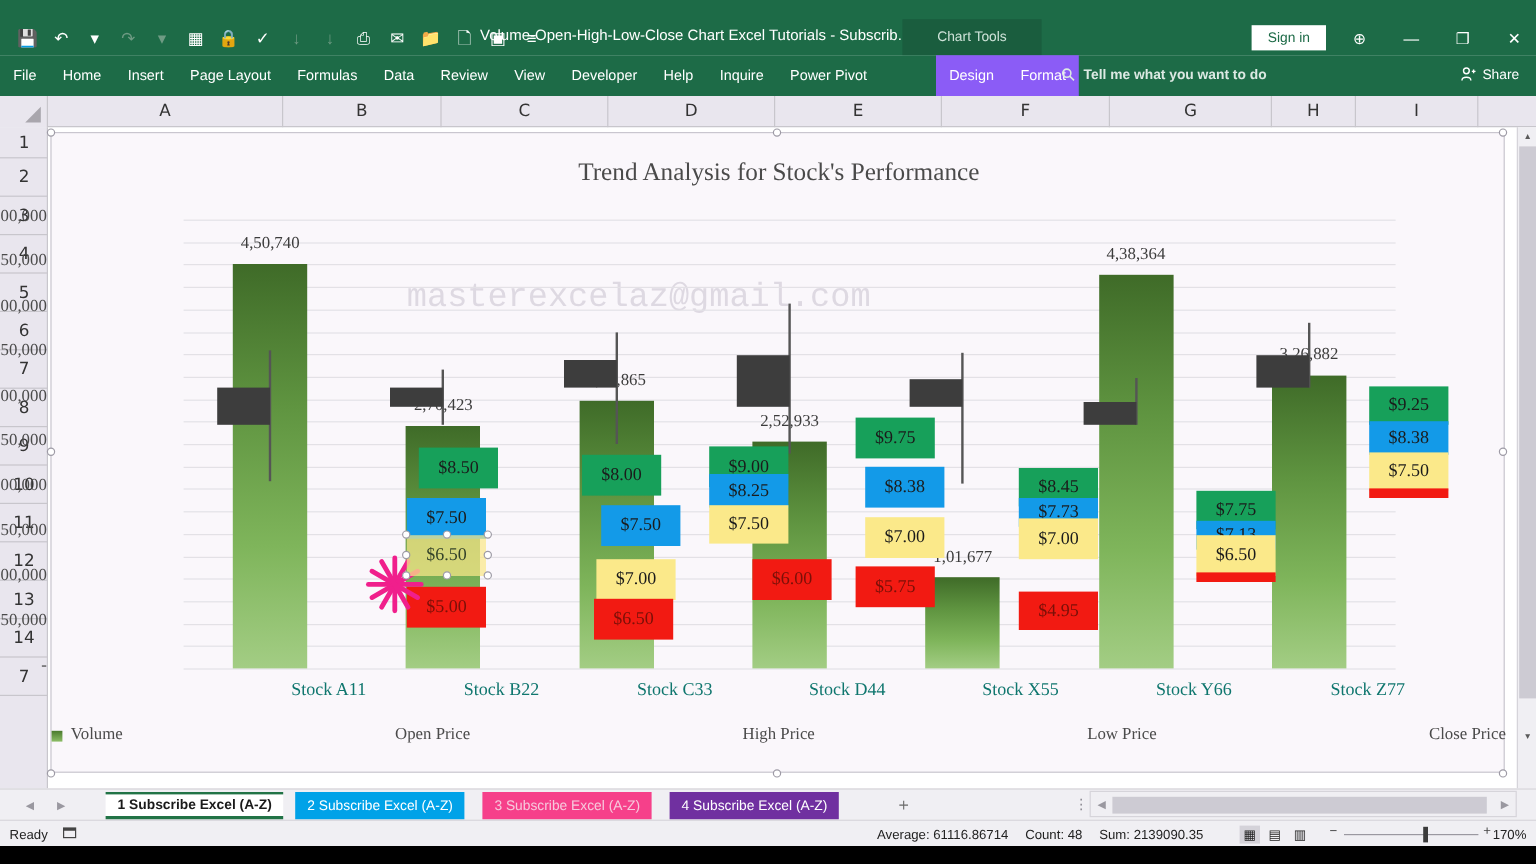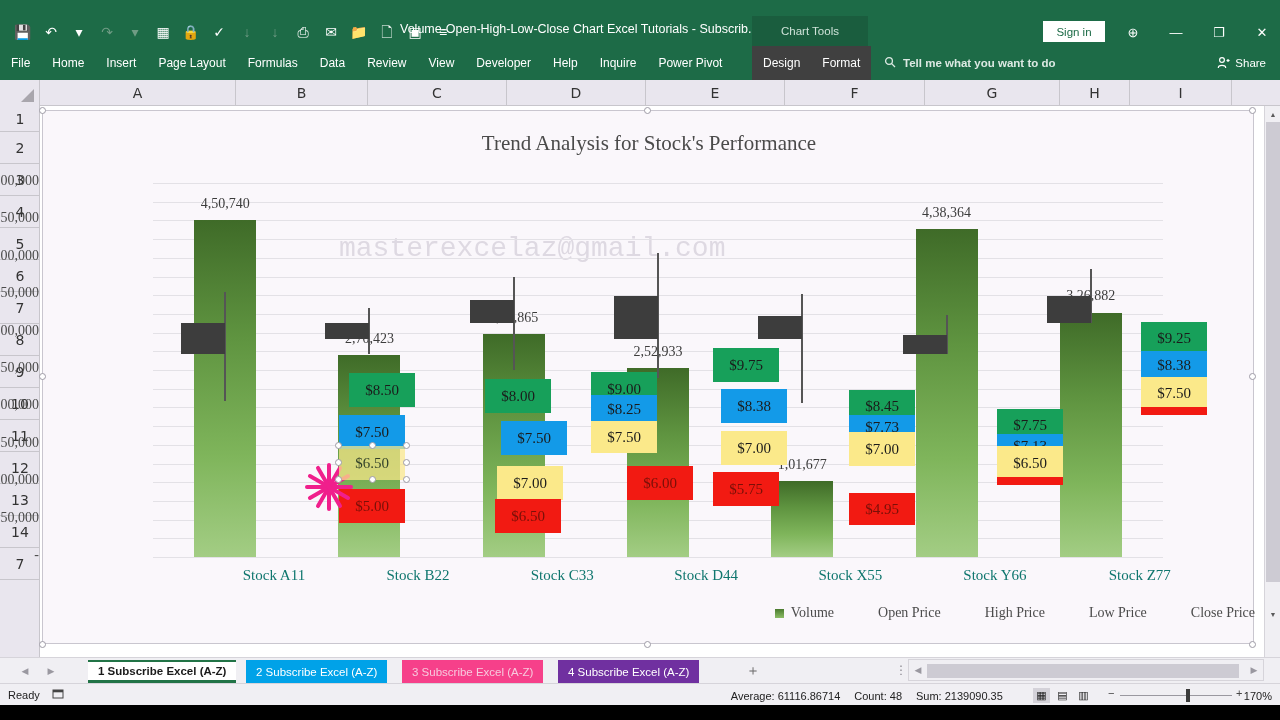--- a/index.html
+++ b/index.html
@@ -23,21 +23,21 @@
   .signin { position:absolute; left:1043px; top:21px; width:62px; height:21px; background:#fff;
             color:#1d6b47; font-size:11.5px; display:flex; align-items:center; justify-content:center; }
   .wbtn { position:absolute; top:20px; width:30px; height:24px; color:#fff;
           display:flex; align-items:center; justify-content:center; font-size:13px; }
 
   
   .ribbon { position:absolute; left:0; top:46px; width:1280px; height:34px; background:#1d6b47; }
   .rtabs { position:absolute; left:0; top:0; height:34px; display:flex; align-items:center; }
   .rtab { color:#fff; font-size:12px; padding:0 11px; height:34px; display:flex; align-items:center;
           white-space:nowrap; }
-  .ctgroup { position:absolute; left:752px; top:0; height:34px; background:#404040; display:flex; align-items:center; }
+  .ctgroup { position:absolute; left:780px; top:0; height:34px; background:#8b5cf6; display:flex; align-items:center; }
   .ctgroup .rtab { color:#fff; }
   .tellme { position:absolute; left:884px; top:0; height:34px; display:flex; align-items:center; gap:7px;
             color:#dce9e3; font-size:11.5px;font-weight:bold; }
   .share { position:absolute; right:14px; top:0; height:34px; display:flex; align-items:center; gap:5px;
            color:#fff; font-size:11.5px; }
 
   
   .colhdr { position:absolute; left:0; top:80px; width:1280px; height:26px; background:#e9e6ee;
             border-bottom:1px solid #c8c6cc; }
   .corner { position:absolute; left:0; top:0; width:40px; height:26px; background:#e9e6ee;
@@ -84,21 +84,21 @@
         display:flex; align-items:center; justify-content:center;
         font-family:"Liberation Serif", serif; }
   .dl.hi { background:#17a05a; color:#1b1b1b; }
   .dl.op { background:#139ae8; color:#1b1b1b; }
   .dl.cl { background:#fbe98a; color:#1b1b1b; }
   .dl.lo { background:#f21a12; color:#7a1008; }
 
   .xlab { position:absolute; top:456px; width:160px; text-align:right; font-size:15px;
           color:#0f766e; font-family:"Liberation Serif", serif; }
   .legend { position:absolute; left:0; top:494px; width:1212px;
-            display:flex; align-items:center; justify-content:flex-end; gap:44px; }
+            display:flex; align-items:center; justify-content:space-between; gap:44px; }
   .litem { display:flex; align-items:center; gap:7px; font-size:14px; color:#4b4b4b;
            font-family:"Liberation Serif", serif; }
   .lmark { width:9px; height:9px; background:linear-gradient(to bottom,#4a7a2e,#8cbd66); }
   .wmark { position:absolute; left:296px; top:122px; font-size:28px; color:#ded9e2;
            white-space:nowrap; font-family:Liberation Mono, monospace; }
 
   
   .burst { position:absolute; left:258px; top:348px; width:56px; height:56px; }
   .burst span { position:absolute; left:26px; top:4px; width:4px; height:48px;
                 background:#f01f8c; transform-origin:50% 50%; border-radius:2px; }

